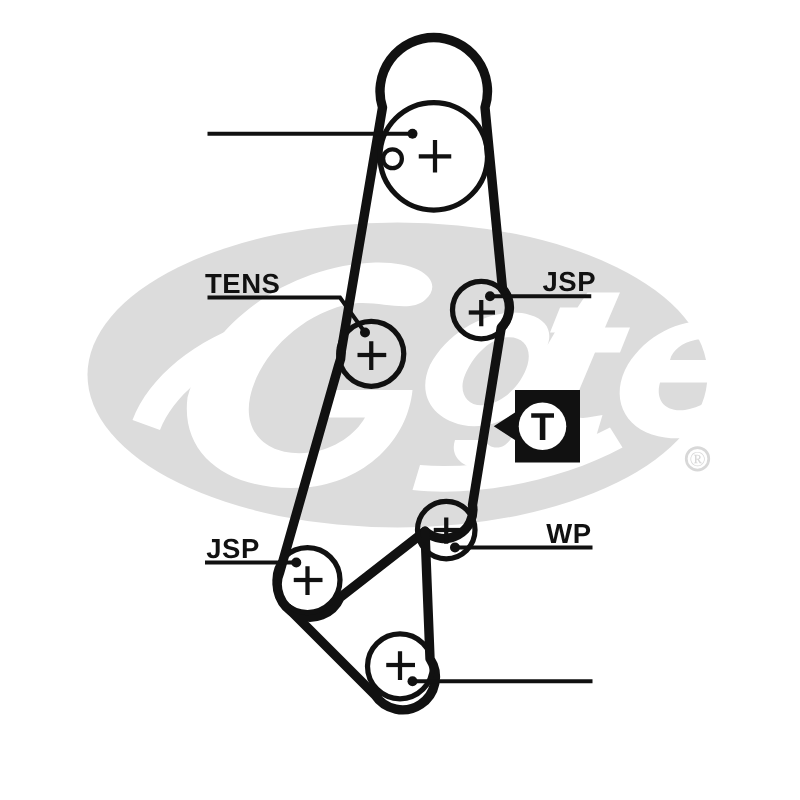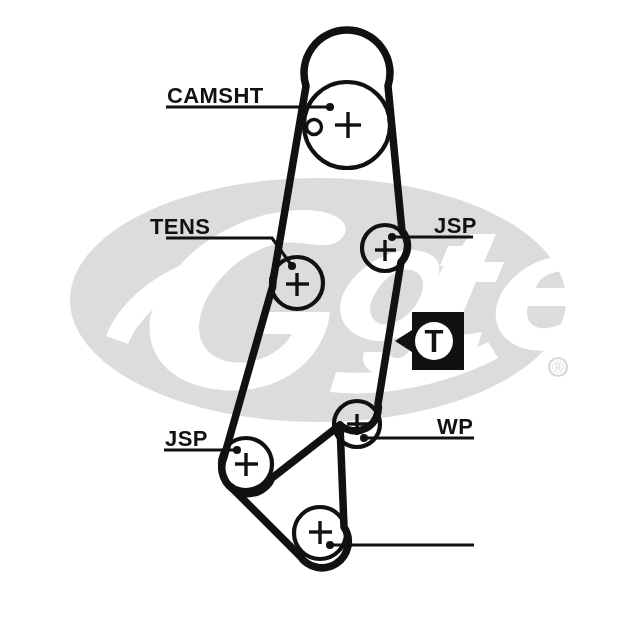--- a/index.html
+++ b/index.html
@@ -205,23 +205,22 @@
       <circle class="leaderdot" cx="330" cy="545" r="4"></circle>
     </g>
 
     <g>
       <path class="badge-box" d="M 412 312 L 464 312 L 464 370 L 412 370 L 412 352 L 395 341 L 412 330 Z"></path>
       <circle class="badge-disc" cx="434" cy="341" r="19"></circle>
       <text class="badge-t" x="434" y="352">T</text>
     </g>
   </svg>
 
-  <div class="label" style="left:167px; top:85px;">CAMSHT</div>
-
-  <div class="label" style="left:150px; top:216px;text-align:center;">TENS</div>
+
+  <div class="label" style="left:164px; top:216px;text-align:center;">TENS</div>
 
   <div class="label" style="left:434px; top:215px;">JSP</div>
 
   <div class="label" style="left:437px; top:416px;">WP</div>
 
   <div class="label" style="left:165px; top:428px;">JSP</div>
 
 
 </div>
 

